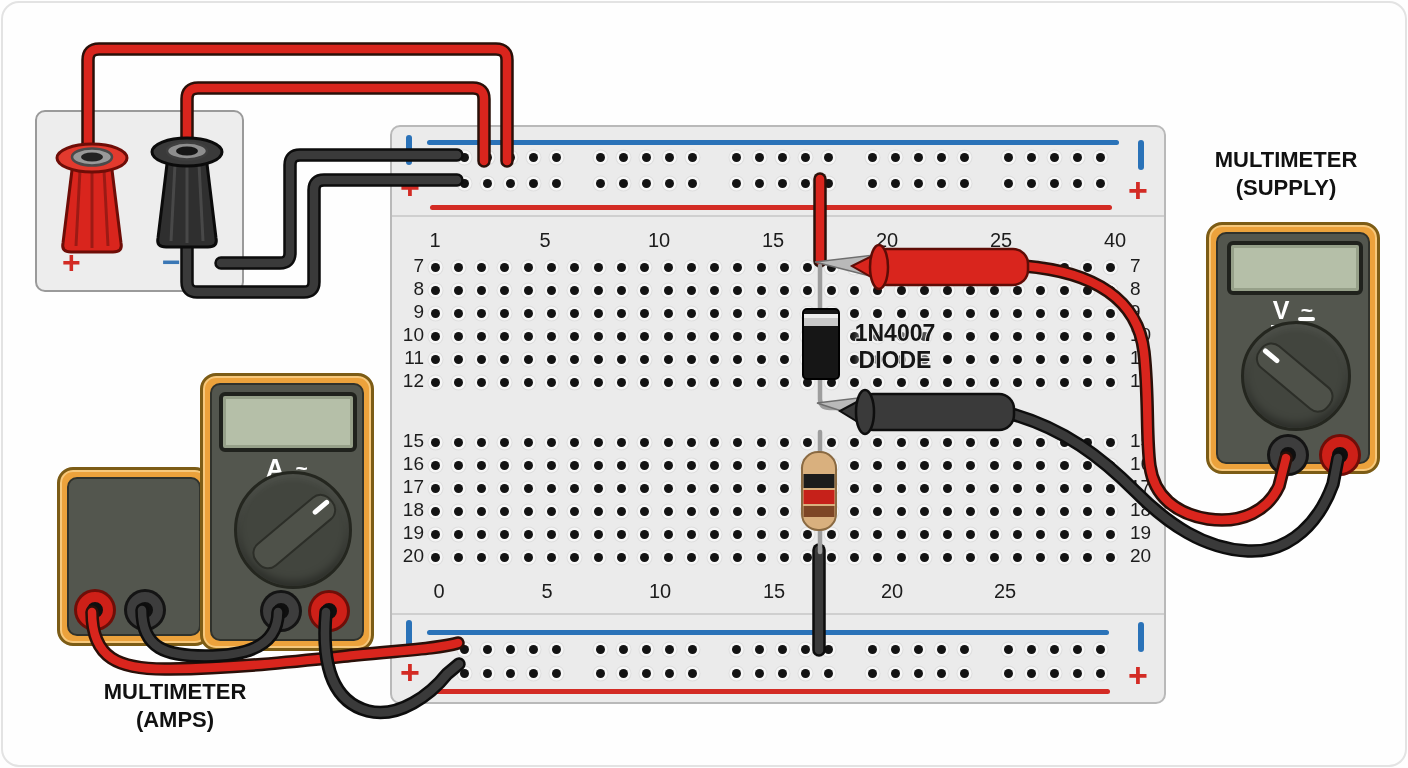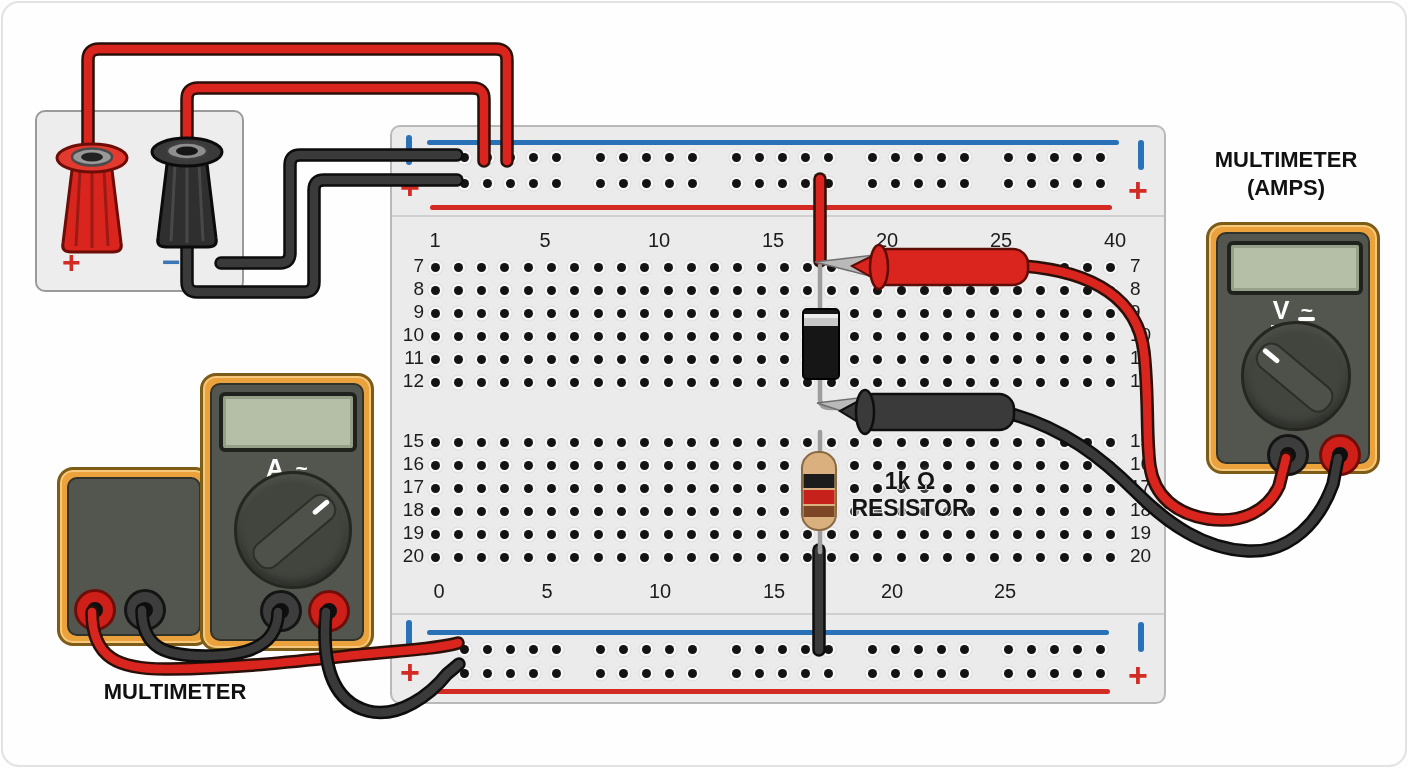--- a/index.html
+++ b/index.html
@@ -617,20 +617,21 @@
       <div class="dial-rot" style="transform:rotate(-40deg)">
         <div class="dial-bar"></div>
         <div class="dial-tick" style="right:10px"></div>
       </div>
     </div>
     <div class="jack black" style="left:60px;top:217px"></div>
     <div class="jack red" style="left:108px;top:217px"></div>
   </div>
   <div class="meter-title" style="left:65px;top:678px;width:220px">
     <div>MULTIMETER</div>
+    <div>(AMPS)</div>
   </div>
 
   <div class="meter" style="left:1206px;top:222px;width:168px;height:246px;z-index:2">
     <div class="meter-inner"></div>
     <div class="lcd" style="left:18px;top:16px;width:128px;height:46px"></div>
     <div class="mode" style="top:71px">
       <span class="mode-letter">V</span><span class="acdc">
           <span class="tl">~</span>
           <span class="br"></span>
         </span>
@@ -639,21 +640,21 @@
       <div class="dial-rot" style="transform:rotate(40deg)">
         <div class="dial-bar"></div>
         <div class="dial-tick" style="left:10px"></div>
       </div>
     </div>
     <div class="jack black" style="left:61px;top:212px"></div>
     <div class="jack red" style="left:113px;top:212px"></div>
   </div>
   <div class="meter-title" style="left:1176px;top:146px;width:220px">
     <div>MULTIMETER</div>
-    <div>(AMPS)</div>
+    <div>(SUPPLY)</div>
   </div>
 
   <svg id="overlay" width="1408" height="768" viewBox="0 0 1408 768">
 
     <path class="wire red wire-outline" d="M 88 150 L 88 60 Q 88 49 99 49 L 496 49 Q 507 49 507 60 L 507 161"></path>
       <path class="wire red" d="M 88 150 L 88 60 Q 88 49 99 49 L 496 49 Q 507 49 507 60 L 507 161"></path>
     <path class="wire red wire-outline" d="M 187 146 L 187 99 Q 187 88 198 88 L 473 88 Q 484 88 484 99 L 484 161"></path>
       <path class="wire red" d="M 187 146 L 187 99 Q 187 88 198 88 L 473 88 Q 484 88 484 99 L 484 161"></path>
 
     <path class="wire black wire-outline" d="M 221 263 L 280 263 Q 290 263 290 253 L 290 165 Q 290 155 300 155 L 457 155"></path>
@@ -724,17 +725,17 @@
     </g>
 
     <g>
       <polygon points="817,403 866,397 866,419" fill="#b9b9b9" stroke="#6e6e6e" stroke-width="1.5"></polygon>
       <polygon points="840,411 866,397 866,427" fill="#3a3a3a" stroke="#0e0e0e" stroke-width="2"></polygon>
       <rect x="858" y="394" width="156" height="36" rx="15" fill="#3a3a3a" stroke="#0e0e0e" stroke-width="2.5"></rect>
       <ellipse cx="865" cy="412" rx="9" ry="22" fill="#3a3a3a" stroke="#0e0e0e" stroke-width="2.5"></ellipse>
     </g>
   </svg>
 
-  <div class="comp-label" style="left:840px;top:468px;width:140px">
-    <div>1k Ω</div>
-    <div>RESISTOR</div>
+  <div class="comp-label" style="left:840px;top:320px;width:110px">
+    <div>1N4007</div>
+    <div>DIODE</div>
   </div>
 </div>
 
 </body></html>

